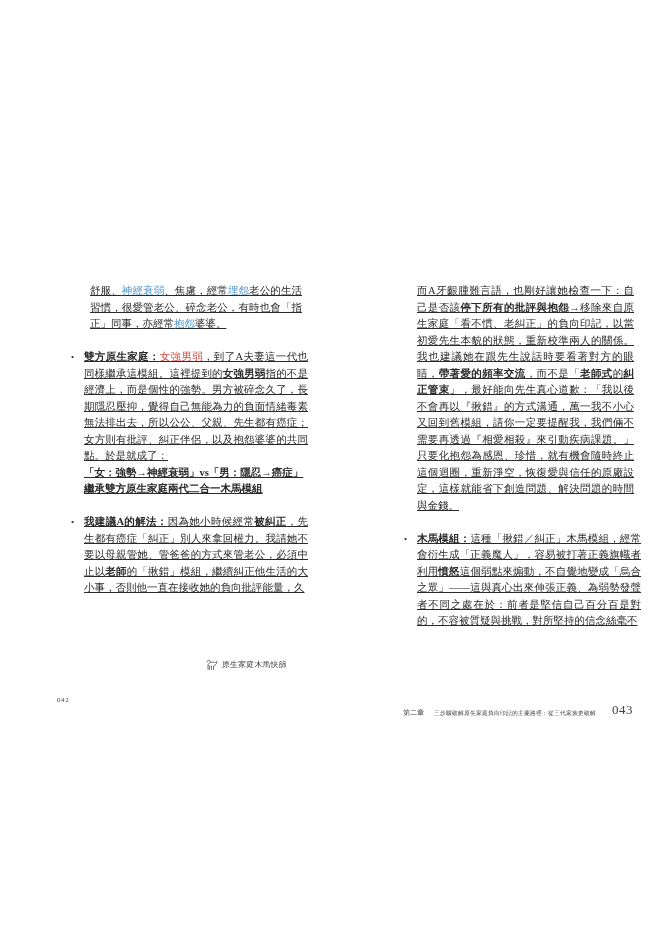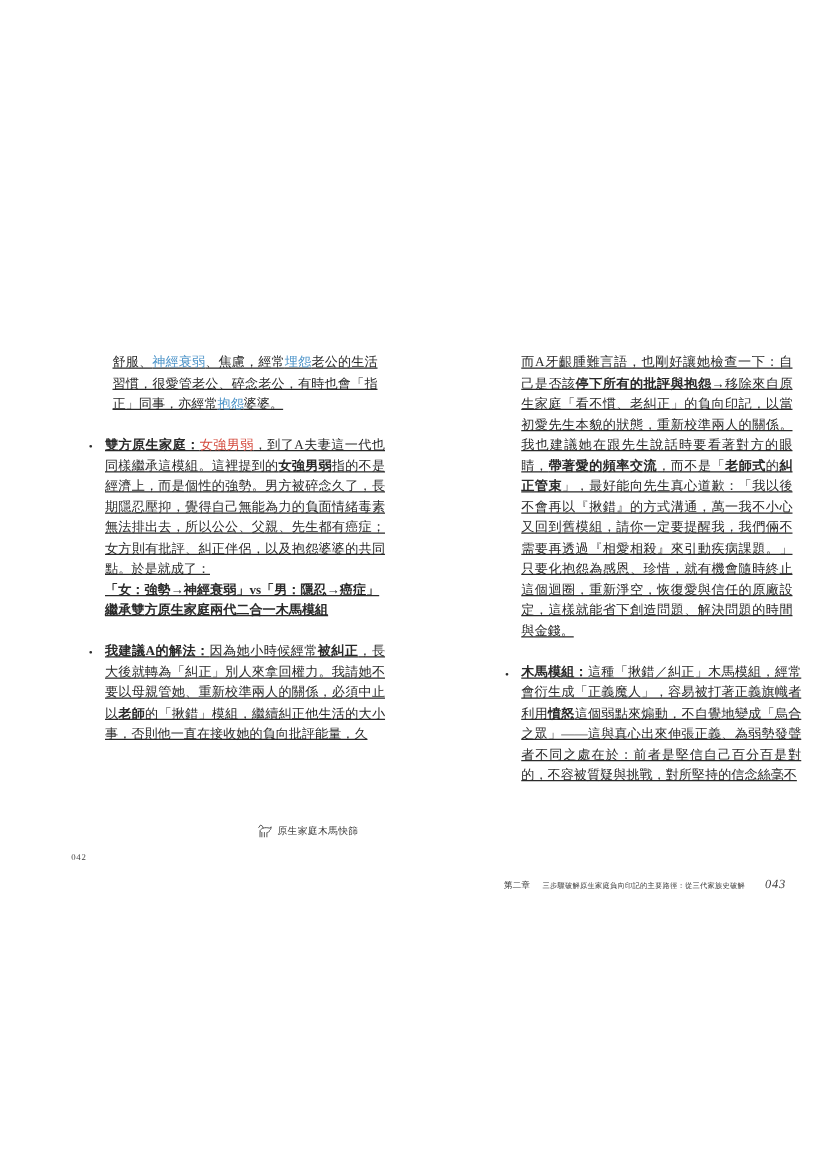--- a/index.html
+++ b/index.html
@@ -30,21 +30,21 @@
   .para.k-plain   { margin-left: 14px; width: 217px; }
   .para.k-bullet  { margin-top: 16.5px; padding-left: 14px; width: 224px; }
   .bullet-marker  { position: absolute; left: 1px; top: 0; font-size: 9px; }
 
   .seg-b    { font-weight: bold; }
   .seg-blue { color: var(--blue, #4d94c9); }
   .seg-red  { color: var(--red, #d4493c); }
 
   .footer-page-num {
     position: absolute;
-    top: 682px;
+    top: 696px;
     font-size: 7px;
     color: var(--footer, #3f3f3f);
     letter-spacing: 0.6px;
   }
   #left-page-num  { left: 57px; }
   #left-footer-title {
     position: absolute;
     left: 205px;
     top: 659px;
     display: flex;
@@ -64,37 +64,36 @@
     align-items: flex-end;
   }
   #right-footer .chapter { font-size: 7px; color: #3a3a3a; }
   #right-footer .chapter-title {
     font-size: 5.8px;
     color: #3a3a3a;
     margin-left: 10px;
     letter-spacing: 0.2px;
   }
   #right-footer .footer-num {
-    font-size: 10px;
+    font-size: 13px;
     color: var(--footer, #3f3f3f);
     margin-left: 16px;
     letter-spacing: 0.6px;
-    font-style: italic;
   }
   .horse-icon svg { display: block; }
 </style>
 </head>
 <body>
 
 <div class="canvas">
 
   <div id="left-col" class="text-col">
       <div class="para k-indent"><span>舒服、</span><span class="seg-blue">神經衰弱</span><span>、焦慮，經常</span><span class="seg-blue">埋怨</span><span>老公的生活習慣，很愛管老公、碎念老公，有時也會「指正」同事，亦經常</span><span class="seg-blue">抱怨</span><span>婆婆。</span></div>
       <div class="para k-bullet"><span class="bullet-marker">•</span><span class="seg-b">雙方原生家庭：</span><span class="seg-red">女強男弱</span><span>，到了A夫妻這一代也同樣繼承這模組。這裡提到的</span><span class="seg-b">女強男弱</span><span>指的不是經濟上，而是個性的強勢。男方被碎念久了，長期隱忍壓抑，覺得自己無能為力的負面情緒毒素無法排出去，所以公公、父親、先生都有癌症；女方則有批評、糾正伴侶，以及抱怨婆婆的共同點。於是就成了：</span><br><span class="seg-b">「女：強勢→神經衰弱」vs「男：隱忍→癌症」</span><br><span class="seg-b">繼承雙方原生家庭兩代二合一木馬模組</span></div>
-      <div class="para k-bullet"><span class="bullet-marker">•</span><span class="seg-b">我建議A的解法：</span><span>因為她小時候經常</span><span class="seg-b">被糾正</span><span>，長大後就轉為「糾正」別人來拿回權力。我請她不要以母親管她、重新校準兩人的關係，必須中止以</span><span class="seg-b">老師</span><span>的「揪錯」模組，繼續糾正他生活的大小事，否則他一直在接收她的負向批評能量，久</span></div>
+      <div class="para k-bullet"><span class="bullet-marker">•</span><span class="seg-b">我建議A的解法：</span><span>因為她小時候經常</span><span class="seg-b">被糾正</span><span>，先生都有癌症「糾正」別人來拿回權力。我請她不要以母親管她、管爸爸的方式來管老公，必須中止以</span><span class="seg-b">老師</span><span>的「揪錯」模組，繼續糾正他生活的大小事，否則他一直在接收她的負向批評能量，久</span></div>
     </div>
 
   <div id="right-col" class="text-col">
       <div class="para k-plain"><span>而A牙齦腫難言語，也剛好讓她檢查一下：自己是否該</span><span class="seg-b">停下所有的批評與抱怨</span><span>→移除來自原生家庭「看不慣、老糾正」的負向印記，以當初愛先生本貌的狀態，重新校準兩人的關係。我也建議她在跟先生說話時要看著對方的眼睛，</span><span class="seg-b">帶著愛的頻率交流</span><span>，而不是「</span><span class="seg-b">老師式</span><span>的</span><span class="seg-b">糾正管束</span><span>」，最好能向先生真心道歉：「我以後不會再以『揪錯』的方式溝通，萬一我不小心又回到舊模組，請你一定要提醒我，我們倆不需要再透過『相愛相殺』來引動疾病課題。」只要化抱怨為感恩、珍惜，就有機會隨時終止這個迴圈，重新淨空，恢復愛與信任的原廠設定，這樣就能省下創造問題、解決問題的時間與金錢。</span></div>
       <div class="para k-bullet"><span class="bullet-marker">•</span><span class="seg-b">木馬模組：</span><span>這種「揪錯／糾正」木馬模組，經常會衍生成「正義魔人」，容易被打著正義旗幟者利用</span><span class="seg-b">憤怒</span><span>這個弱點來煽動，不自覺地變成「烏合之眾」——這與真心出來伸張正義、為弱勢發聲者不同之處在於：前者是堅信自己百分百是對的，不容被質疑與挑戰，對所堅持的信念絲毫不</span></div>
     </div>
 
   <div id="left-page-num" class="footer-page-num">042</div>
 
   <div id="left-footer-title">

